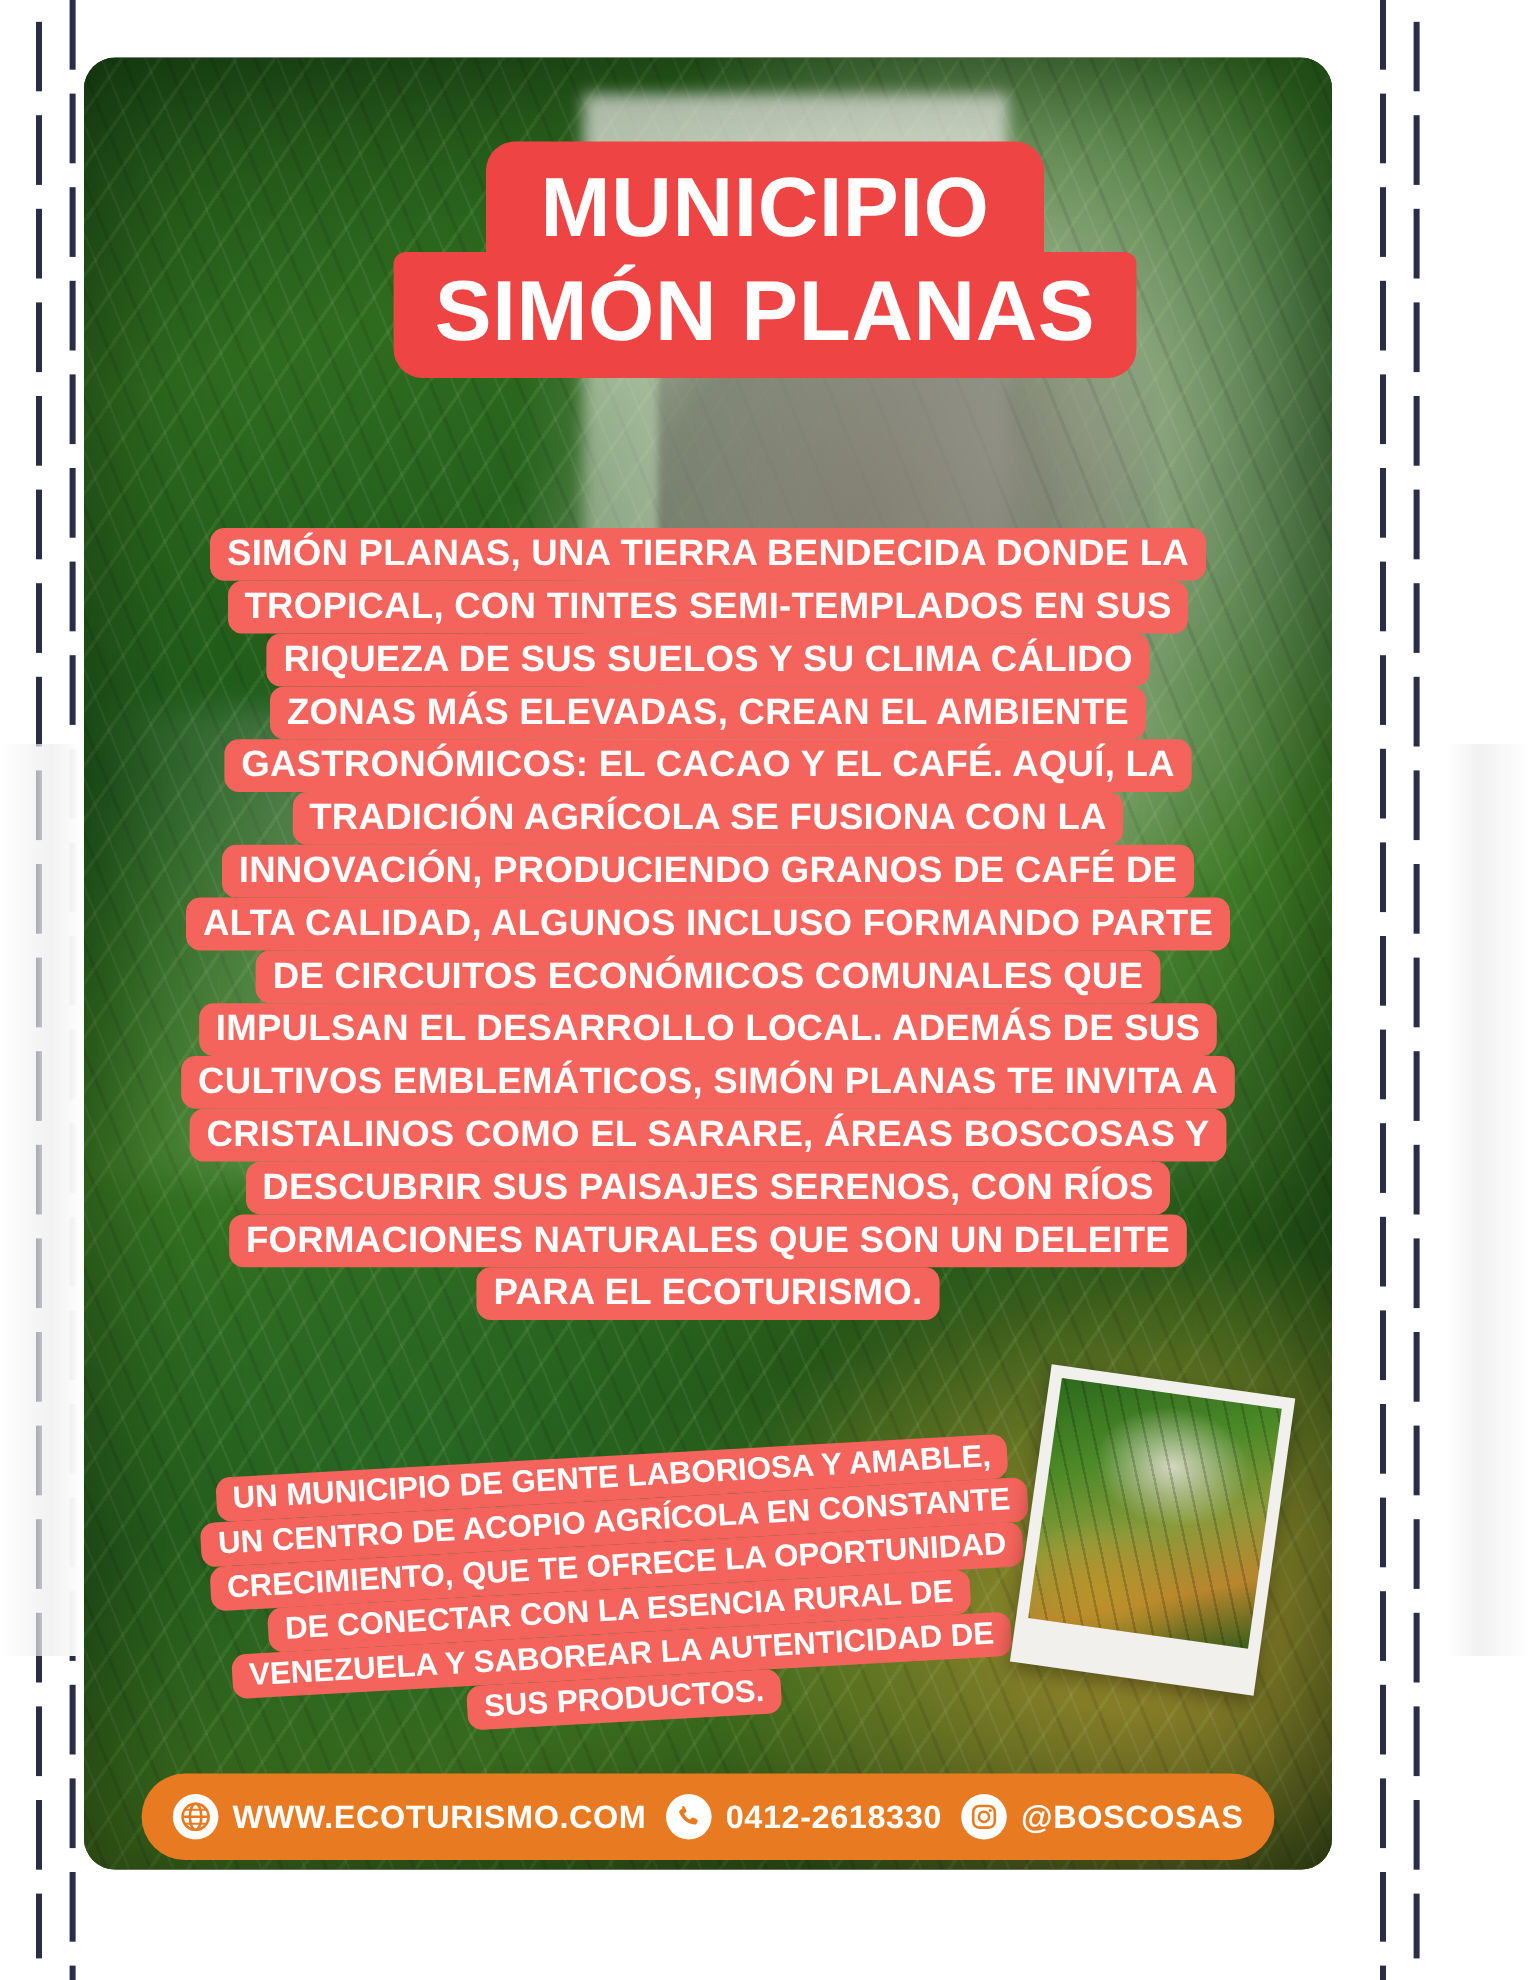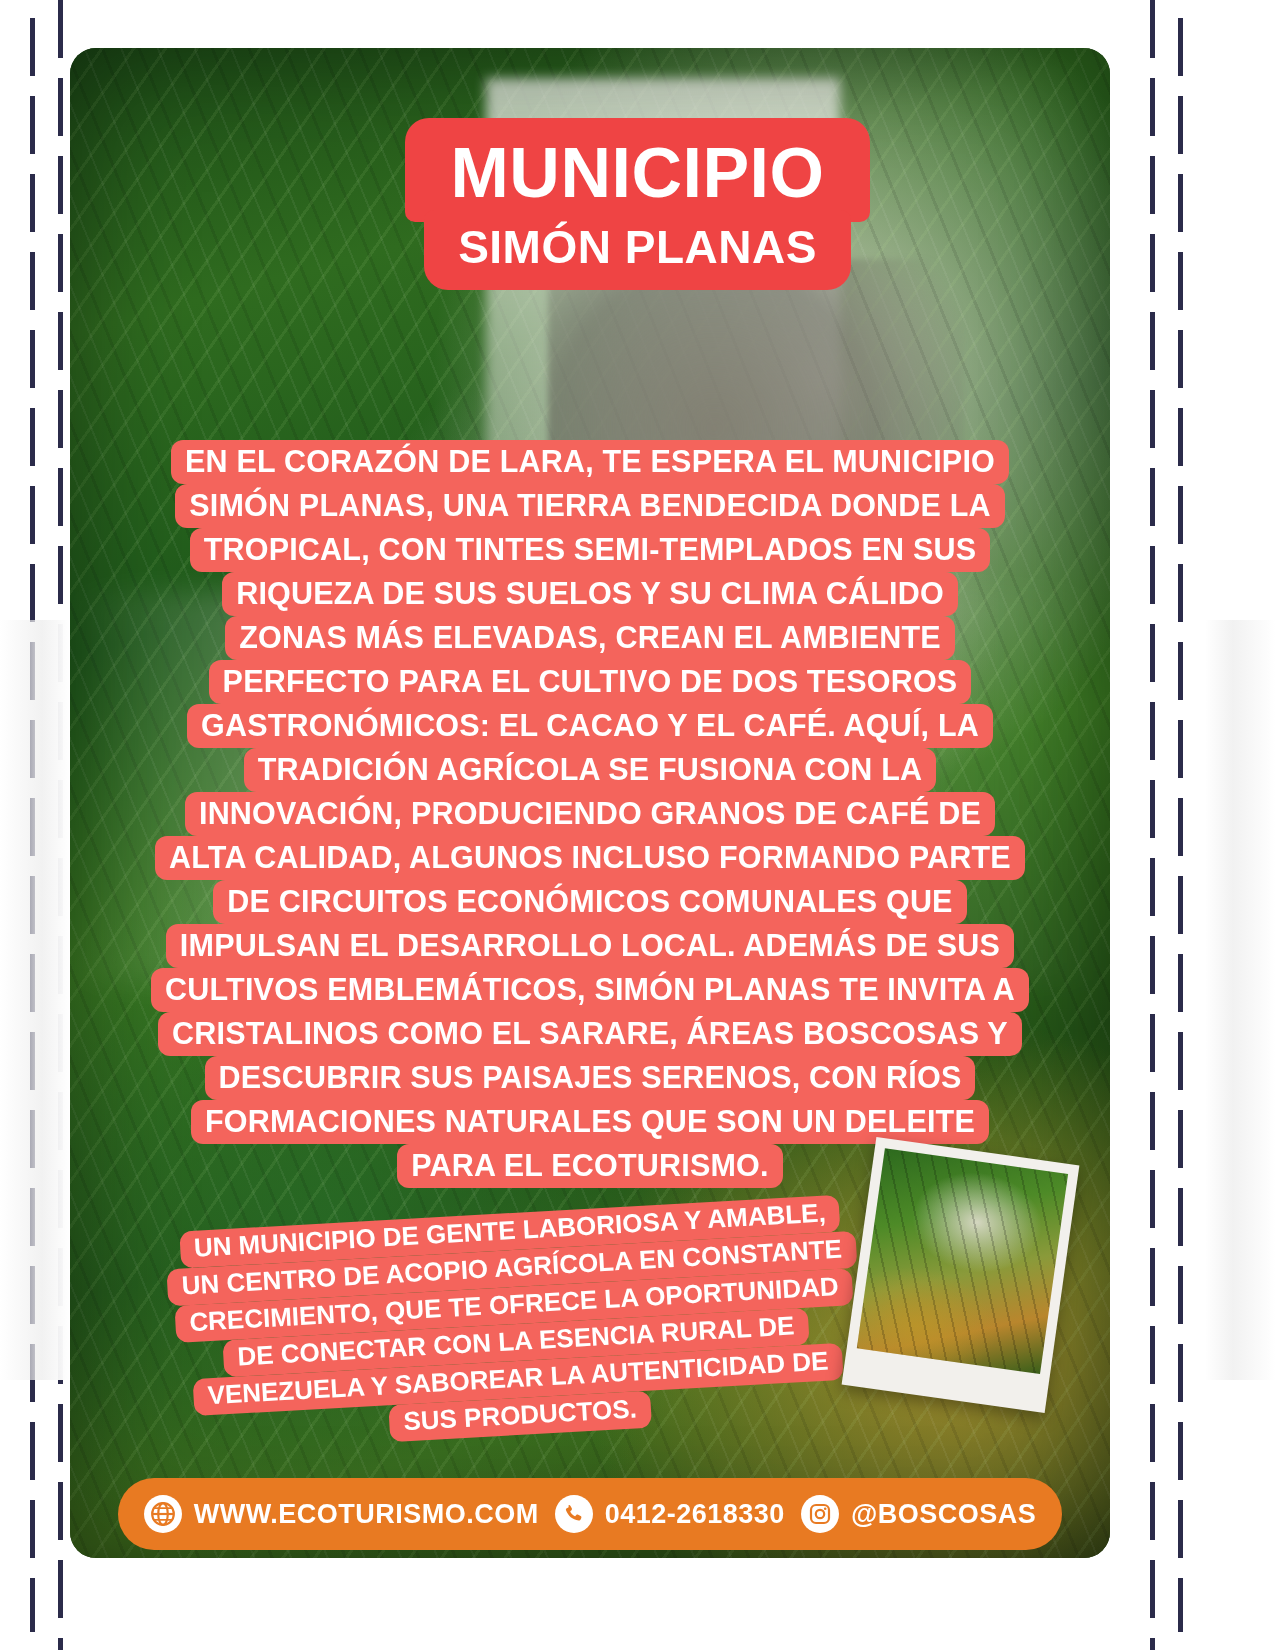--- a/index.html
+++ b/index.html
@@ -146,21 +146,21 @@
     font-weight: 800;
     letter-spacing: .5px;
     line-height: 1;
     text-transform: uppercase;
     padding: 18px 34px 22px;
     border-radius: 22px;
     font-size: 70px;
     box-shadow: 0 0 0 0 rgba(0,0,0,0);
   }
   .title-line-1 { font-size: 70px; padding: 20px 46px 14px; border-radius: 24px 24px 10px 10px; }
-  .title-line-2 { font-size: 46px; margin-top: -12px; padding: 14px 34px 20px; border-radius: 10px 10px 24px 24px; }
+  .title-line-2 { font-size: 71px; margin-top: -12px; padding: 14px 34px 20px; border-radius: 10px 10px 24px 24px; }
 
   
   .body-block {
     position: absolute;
     z-index: 5;
     text-align: center;
     color: #ffffff;
     font-weight: 800;
     text-transform: uppercase;
   }
@@ -285,36 +285,30 @@
   <div class="side-wash-left"></div>
   <div class="side-wash-right"></div>
 
   <div class="title-plaque">
     <div class="title-line title-line-1">MUNICIPIO</div><br>
     <div class="title-line title-line-2">SIMÓN PLANAS</div>
   </div>
 
   <div class="body-block" id="main-paragraph">
       <p>
-        <span class="line">EN EL CORAZÓN DE LARA, TE ESPERA EL MUNICIPIO</span>
-      </p>
-      <p>
         <span class="line">SIMÓN PLANAS, UNA TIERRA BENDECIDA DONDE LA</span>
       </p>
       <p>
         <span class="line">TROPICAL, CON TINTES SEMI-TEMPLADOS EN SUS</span>
       </p>
       <p>
         <span class="line">RIQUEZA DE SUS SUELOS Y SU CLIMA CÁLIDO</span>
       </p>
       <p>
         <span class="line">ZONAS MÁS ELEVADAS, CREAN EL AMBIENTE</span>
-      </p>
-      <p>
-        <span class="line">PERFECTO PARA EL CULTIVO DE DOS TESOROS</span>
       </p>
       <p>
         <span class="line">GASTRONÓMICOS: EL CACAO Y EL CAFÉ. AQUÍ, LA</span>
       </p>
       <p>
         <span class="line">TRADICIÓN AGRÍCOLA SE FUSIONA CON LA</span>
       </p>
       <p>
         <span class="line">INNOVACIÓN, PRODUCIENDO GRANOS DE CAFÉ DE</span>
       </p>

